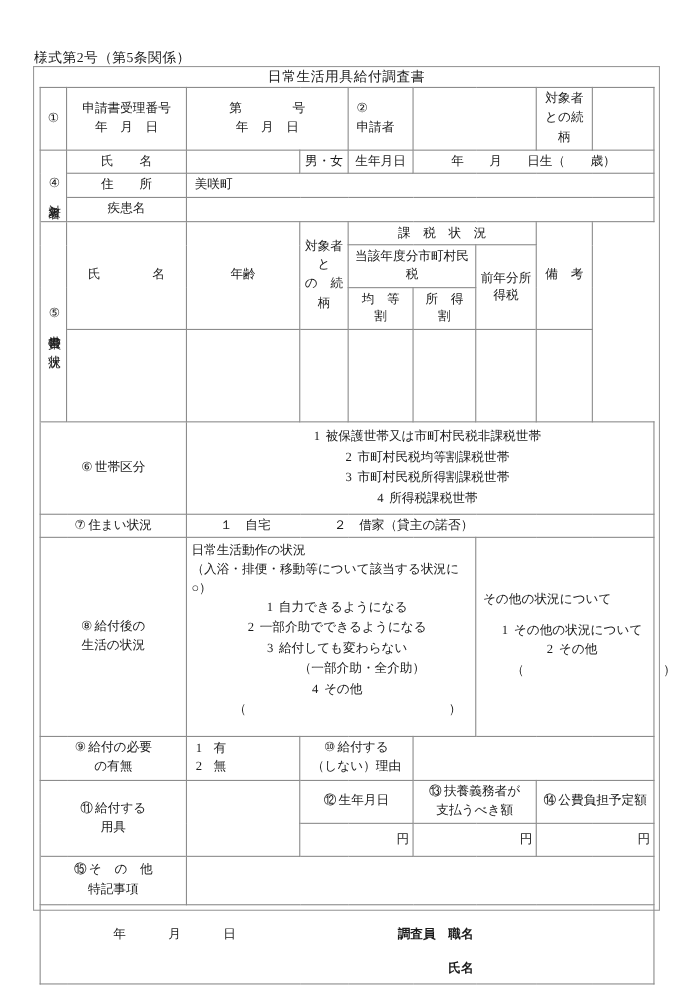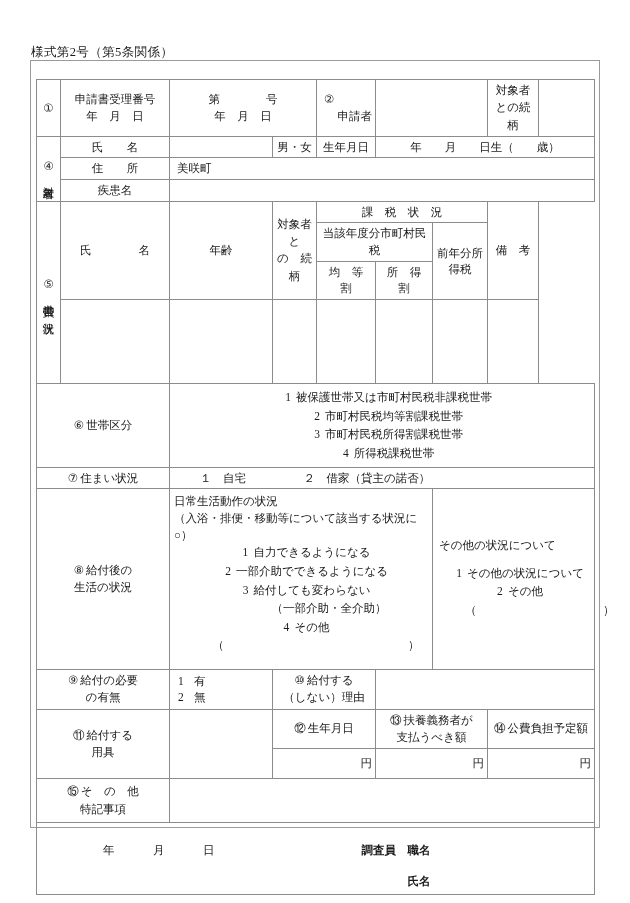--- a/index.html
+++ b/index.html
@@ -109,20 +109,21 @@
 </style>
 </head>
 <body>
 
 <div class="page">
 
   <div class="form-no">様式第2号（第5条関係）</div>
 
   <div class="outer-frame"></div>
 
+  <div class="doc-title">日常生活用具給付調査書</div>
 
   <table class="main">
     <colgroup>
       <col style="width:24px">
       <col style="width:109px">
       <col style="width:103px">
       <col style="width:44px">
       <col style="width:59px">
       <col style="width:57px">
       <col style="width:55px">
@@ -136,21 +137,21 @@
       <td class="ctr">
         <span class="lbl-2line">申請書受理番号</span>
         <span class="lbl-2line">年　月　日</span>
       </td>
       <td class="ctr" colspan="2">
         <span class="lbl-2line">第　　　　号</span>
         <span class="lbl-2line">年　月　日</span>
       </td>
       <td class="ctr">
         <span class="lbl-2line" style="text-align:left;padding-left:4px">②</span>
-        <span class="lbl-2line" style="text-align:right;padding-left:4px">申請者</span>
+        <span class="lbl-2line" style="text-align:left;padding-left:4px">申請者</span>
       </td>
       <td class="ctr" colspan="2"></td>
       <td class="ctr">
         <span class="lbl-2line">対象者</span>
         <span class="lbl-2line">との続柄</span>
       </td>
       <td class="ctr"></td>
     </tr>
 
     <tr>

